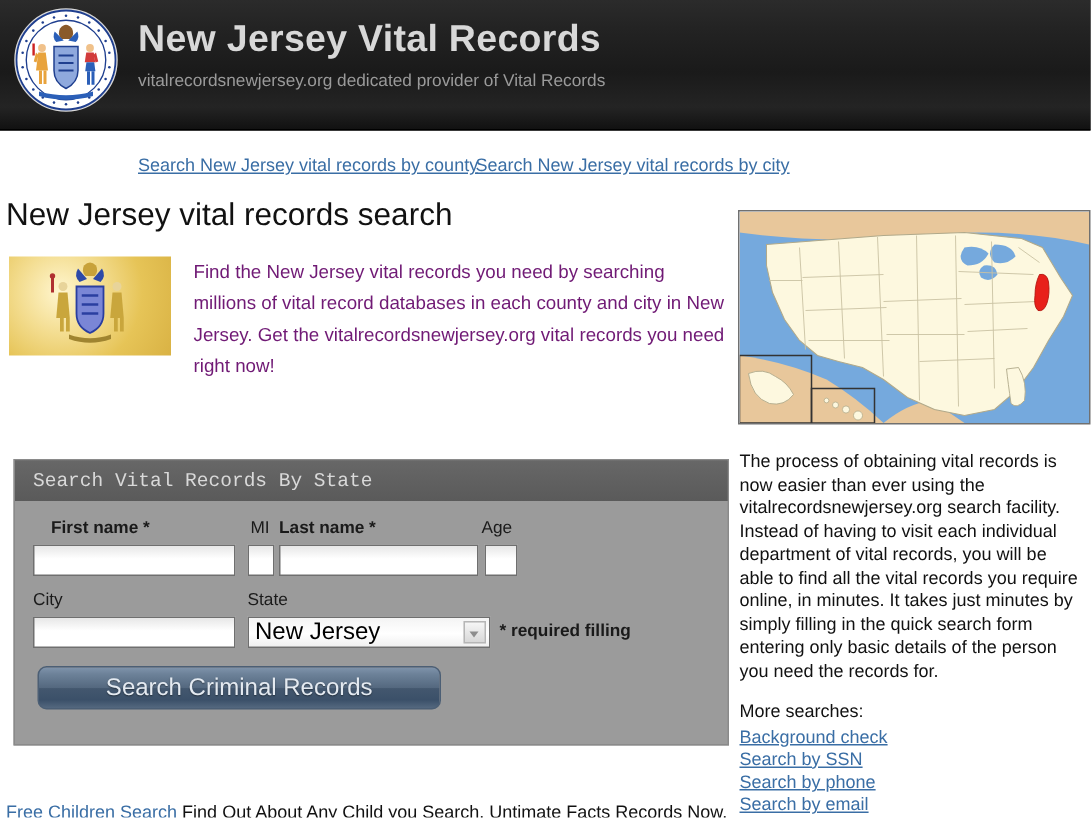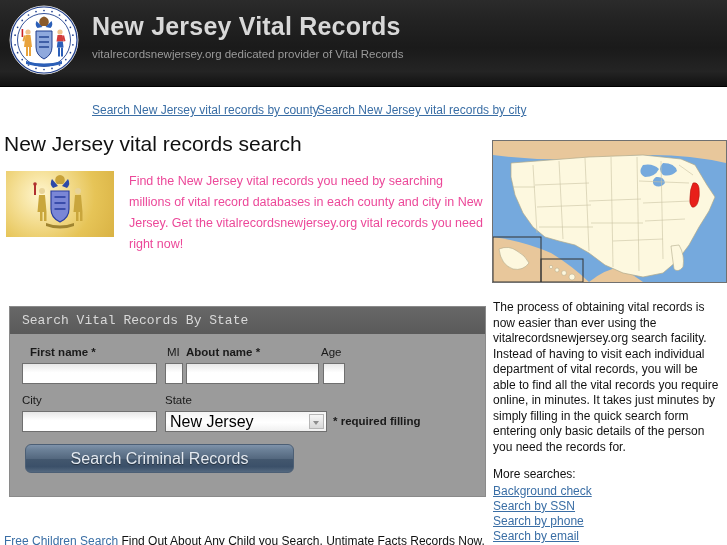--- a/index.html
+++ b/index.html
@@ -106,21 +106,21 @@
     height: 66px;
     background: radial-gradient(circle at 32% 36%, #fff6cf 0%, #f3dc8e 34%, #e6c457 64%, #d9b244 100%);
     border: 0;
     overflow: hidden;
   }
   #intro-text {
     margin: 0;
     padding-left: 129px;
     font-size: 12.5px;
     line-height: 21px;
-    color: #ec4899;
+    color: #701a75;
   }
 
   
   #search-panel {
     position: absolute;
     left: 9px;
     top: 306px;
     width: 477px;
     height: 191px;
     background: #9b9b9b;
@@ -157,21 +157,21 @@
     background: #ffffff;
     background-image: linear-gradient(to bottom, #e7e7e7 0%, #ffffff 45%, #ffffff 100%);
     font-family: "Liberation Sans", sans-serif;
     font-size: 12px;
     padding: 0 3px;
     color: #000;
     outline: none;
   }
 
   
-  #label-first { left: 20px;  top: 11px; }
+  #label-first { left: 0;  top: 11px; padding-left: 24px; }
   #label-mi    { left: 157px; top: 11px; }
   #label-last  { left: 176px; top: 11px; }
   #label-age   { left: 311px; top: 11px; }
   #input-first { left: 12px;  top: 29px; width: 135px; }
   #input-mi    { left: 155px; top: 29px; width: 18px; }
   #input-last  { left: 176px; top: 29px; width: 133px; }
   #input-age   { left: 313px; top: 29px; width: 22px; }
 
   
   #label-city  { left: 12px;  top: 59px; }
@@ -421,21 +421,21 @@
 </div>
 
 <div id="search-panel">
 
   <div id="panel-header">Search Vital Records By State</div>
 
   <div id="panel-body">
 
     <div id="label-first" class="field-label req">First name *</div>
     <div id="label-mi" class="field-label">MI</div>
-    <div id="label-last" class="field-label req">About name *</div>
+    <div id="label-last" class="field-label req">Last name *</div>
     <div id="label-age" class="field-label">Age</div>
 
     <input id="input-first" class="text-input" type="text" value="" style="">
     <input id="input-mi" class="text-input" type="text" value="" style="">
     <input id="input-last" class="text-input" type="text" value="" style="">
     <input id="input-age" class="text-input" type="text" value="" style="">
 
     <div id="label-city" class="field-label">City</div>
     <div id="label-state" class="field-label">State</div>
 

